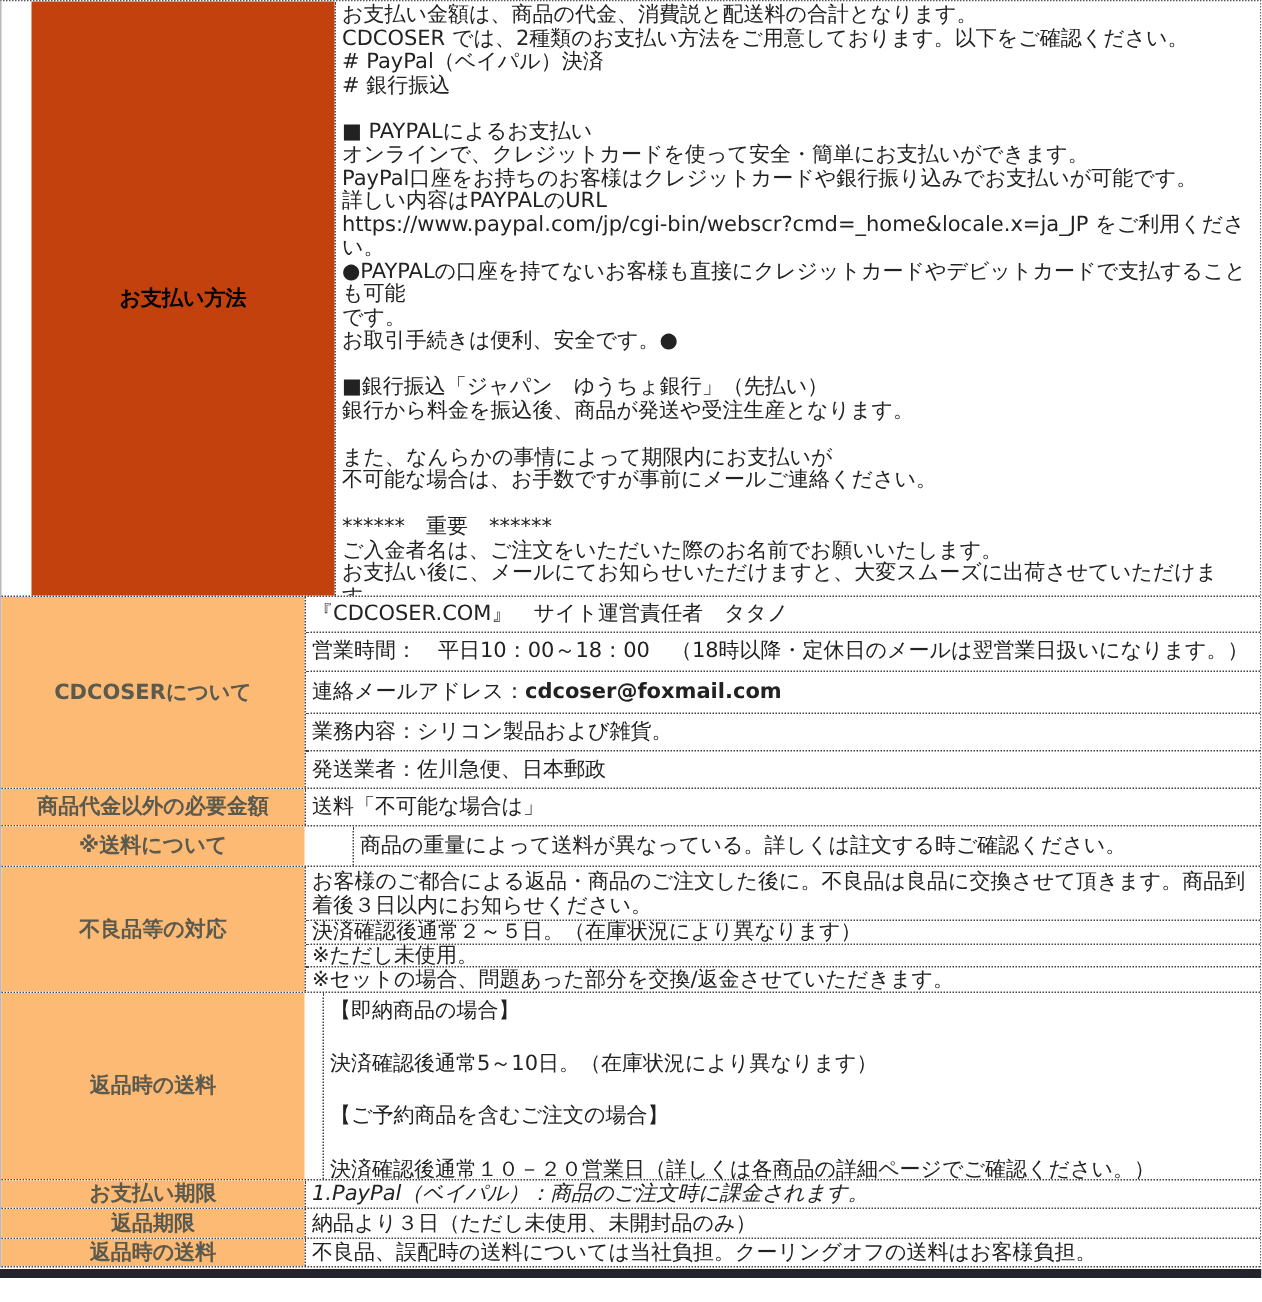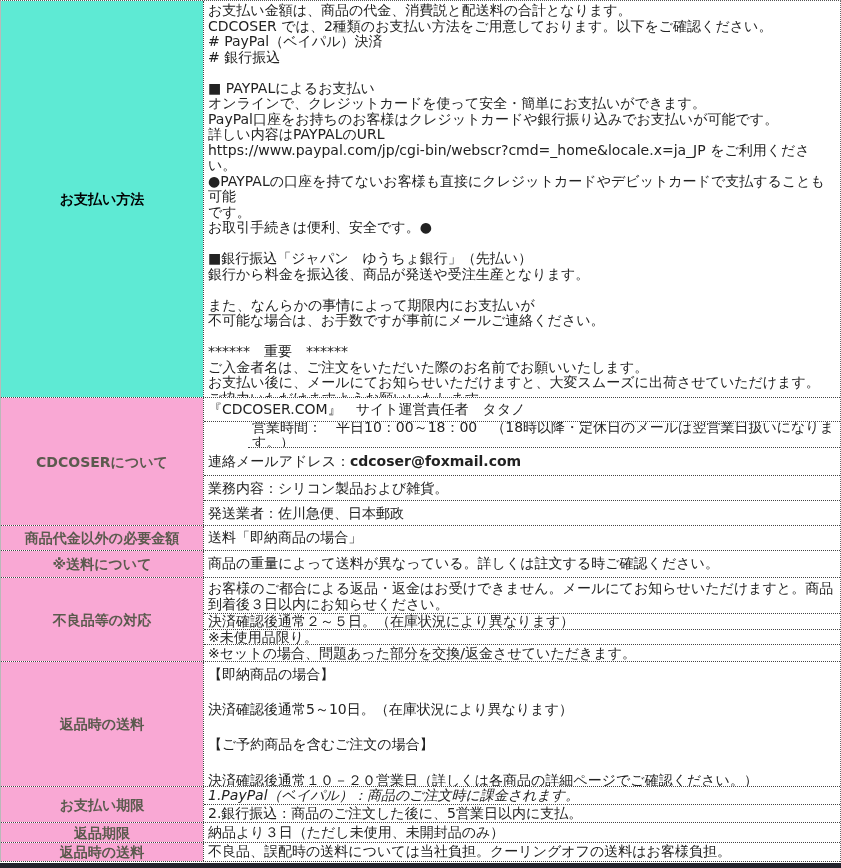--- a/index.html
+++ b/index.html
@@ -18,59 +18,60 @@
   }
   .row { display: flex; border-bottom: 1px dotted #444; }
   .hcell {
     flex: 0 0 202px;
     width: 202px;
     display: flex;
     align-items: center;
     justify-content: center;
     text-align: center;
     font-weight: bold;
-    background: #f9a8d4;
+    background: #fdba74;
     color: #5b5a4e;
     font-size: 14px;
     line-height: 16px;
     padding: 0 4px;
     overflow: hidden;
   }
-  .row-payment .hcell { background: #5eead4; color: #000; }
+  .row-payment .hcell { background: #c2410c; color: #000; margin-left: 20px; }
   .ccell {
     flex: 1;
     border-left: 1px dotted #444;
     overflow: hidden;
   }
   .pre {
     white-space: pre-wrap;
     line-height: 15.5px;
     padding: 2px 3px 0 4px;
   }
   .pre-wide {
     white-space: pre-wrap;
     line-height: 17.6px;
     padding: 4px 3px 0 4px;
+    margin-left: 12px;
   }
   .stack { display: flex; flex-direction: column; padding: 0; }
   .subrow {
     border-bottom: 1px dotted #444;
     padding: 0 3px 0 4px;
     display: flex;
     align-items: center;
     overflow: hidden;
     line-height: 15px;
   }
   .subrow:last-child { border-bottom: none; }
   .subrow.top { align-items: flex-start; display: block; white-space: pre-wrap; padding-top: 2px; line-height: 16px; }
   .center { display: flex; align-items: center; padding: 0 3px 0 4px; }
   .b { font-weight: bold; }
   .h397 { height: 397px; }
-  .h36 { height: 36px; }  .h28 { height: 28px; }  .h27 { height: 27px; }
-  .h26 { height: 26px; margin-left: 44px; }  .h25 { height: 25px; }  .h24 { height: 24px; }
+  .h36 { height: 36px; }  .h28 { height: 28px; }  .h27 { height: 27px; gap: 32px; }
+  .h26 { height: 26px; }  .h25 { height: 25px; }  .h24 { height: 24px; }
   .h20 { height: 20px; }  .h19 { height: 19px; }  .h18 { height: 18px; font-style: italic; }
   .h17 { height: 17px; }  .h16 { height: 16px; }  .h15 { height: 15px; }
   .h125 { height: 125px; }
   .footer-bar {
     width: 841px;
     height: 6px;
     margin-top: 1px;
     background: #23232d;
   }
 </style>
@@ -116,54 +117,53 @@
           <span>連絡メールアドレス：</span>
           <span class="b">cdcoser@foxmail.com</span>
         </div>
       <div class="subrow h25">業務内容：シリコン製品および雑貨。</div>
       <div class="subrow h24">発送業者：佐川急便、日本郵政</div>
     </div>
   </div>
 
   <div class="row h25">
     <div class="hcell">商品代金以外の必要金額</div>
-    <div class="ccell center">送料「即納商品の場合」</div>
+    <div class="ccell center">送料「不可能な場合は」</div>
   </div>
 
   <div class="row h27">
     <div class="hcell">※送料について</div>
     <div class="ccell center">商品の重量によって送料が異なっている。詳しくは註文する時ご確認ください。</div>
   </div>
 
   <div class="row">
     <div class="hcell">不良品等の対応</div>
     <div class="ccell stack">
-      <div class="subrow top h36">お客様のご都合による返品・返金はお受けできません。メールにてお知らせいただけますと。商品到着後３日以内にお知らせください。</div>
+      <div class="subrow top h36">お客様のご都合による返品・商品のご注文した後に。不良品は良品に交換させて頂きます。商品到着後３日以内にお知らせください。</div>
       <div class="subrow h16">決済確認後通常２～５日。（在庫状況により異なります）</div>
-      <div class="subrow h15">※未使用品限り。</div>
+      <div class="subrow h15">※ただし未使用。</div>
       <div class="subrow h16">※セットの場合、問題あった部分を交換/返金させていただきます。</div>
     </div>
   </div>
 
   <div class="row h125">
     <div class="hcell">返品時の送料</div>
     <div class="ccell pre-wide">【即納商品の場合】
 
 決済確認後通常5～10日。（在庫状況により異なります）
 
 【ご予約商品を含むご注文の場合】
 
 決済確認後通常１０－２０営業日（詳しくは各商品の詳細ページでご確認ください。）</div>
   </div>
 
   <div class="row">
     <div class="hcell">お支払い期限</div>
     <div class="ccell stack">
       <div class="subrow h18">1.PayPal（ベイパル）：商品のご注文時に課金されます。</div>
-      <div class="subrow h17">2.銀行振込：商品のご注文した後に、5営業日以内に支払。</div>
     </div>
   </div>
 
   <div class="row h20">
     <div class="hcell">返品期限</div>
     <div class="ccell center">納品より３日（ただし未使用、未開封品のみ）</div>
   </div>
 
   <div class="row h19">
     <div class="hcell">返品時の送料</div>

